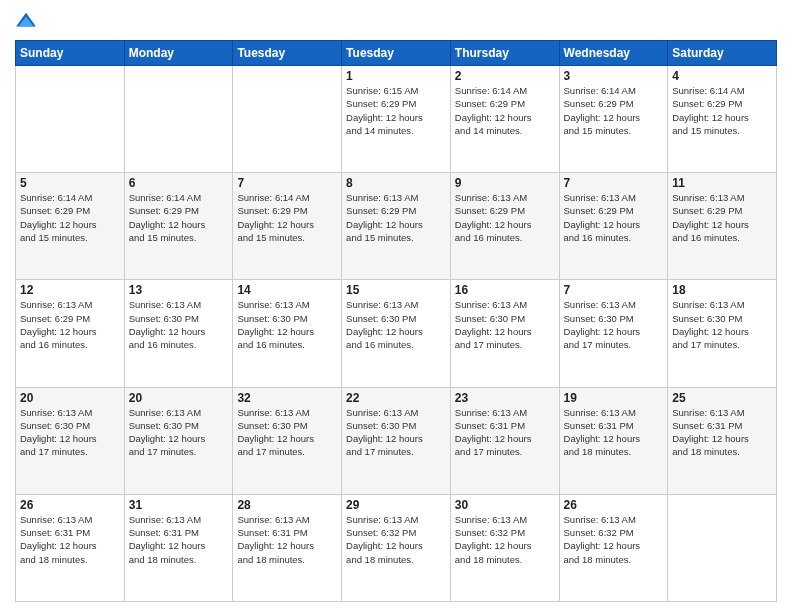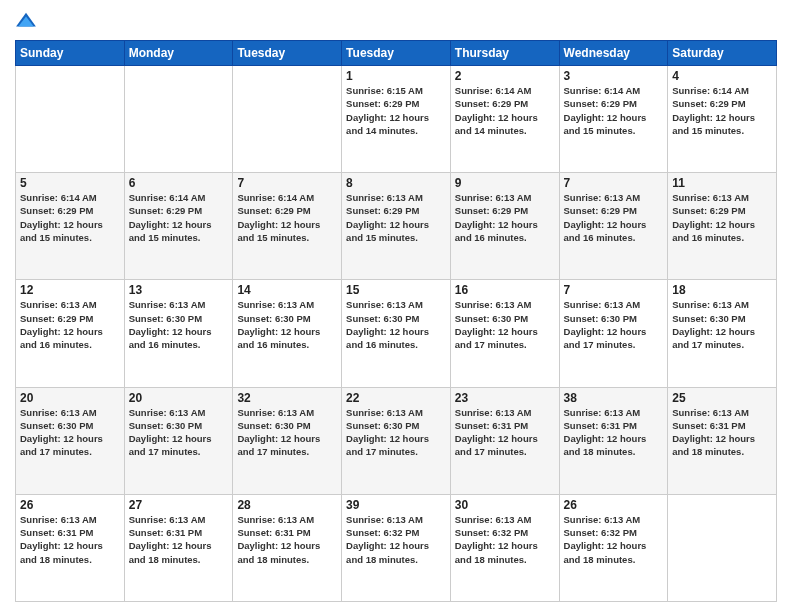--- a/index.html
+++ b/index.html
@@ -87,21 +87,20 @@
       font-size: 12px;
       font-weight: bold;
       color: #222;
       display: block;
       margin-bottom: 1px;
     }
     .day-info {
       font-size: 9.5px;
       color: #333;
       line-height: 1.4;
-      font-weight: bold;
     }
     .empty-cell {
       background: #fff !important;
     }
   </style>
 </head>
 <body>
 
 <div class="page">
   <div class="header">
@@ -229,43 +228,43 @@
           </td>
           <td>
             <span class="day-number">22</span>
             <div class="day-info">Sunrise: 6:13 AM<br>Sunset: 6:30 PM<br>Daylight: 12 hours<br>and 17 minutes.</div>
           </td>
           <td>
             <span class="day-number">23</span>
             <div class="day-info">Sunrise: 6:13 AM<br>Sunset: 6:31 PM<br>Daylight: 12 hours<br>and 17 minutes.</div>
           </td>
           <td>
-            <span class="day-number">38</span>
+            <span class="day-number">19</span>
             <div class="day-info">Sunrise: 6:13 AM<br>Sunset: 6:31 PM<br>Daylight: 12 hours<br>and 18 minutes.</div>
           </td>
           <td>
             <span class="day-number">25</span>
             <div class="day-info">Sunrise: 6:13 AM<br>Sunset: 6:31 PM<br>Daylight: 12 hours<br>and 18 minutes.</div>
           </td>
         </tr>
         <tr>
           <td>
             <span class="day-number">26</span>
             <div class="day-info">Sunrise: 6:13 AM<br>Sunset: 6:31 PM<br>Daylight: 12 hours<br>and 18 minutes.</div>
           </td>
           <td>
-            <span class="day-number">27</span>
+            <span class="day-number">31</span>
             <div class="day-info">Sunrise: 6:13 AM<br>Sunset: 6:31 PM<br>Daylight: 12 hours<br>and 18 minutes.</div>
           </td>
           <td>
             <span class="day-number">28</span>
             <div class="day-info">Sunrise: 6:13 AM<br>Sunset: 6:31 PM<br>Daylight: 12 hours<br>and 18 minutes.</div>
           </td>
           <td>
-            <span class="day-number">39</span>
+            <span class="day-number">29</span>
             <div class="day-info">Sunrise: 6:13 AM<br>Sunset: 6:32 PM<br>Daylight: 12 hours<br>and 18 minutes.</div>
           </td>
           <td>
             <span class="day-number">30</span>
             <div class="day-info">Sunrise: 6:13 AM<br>Sunset: 6:32 PM<br>Daylight: 12 hours<br>and 18 minutes.</div>
           </td>
           <td>
             <span class="day-number">26</span>
             <div class="day-info">Sunrise: 6:13 AM<br>Sunset: 6:32 PM<br>Daylight: 12 hours<br>and 18 minutes.</div>
           </td>

